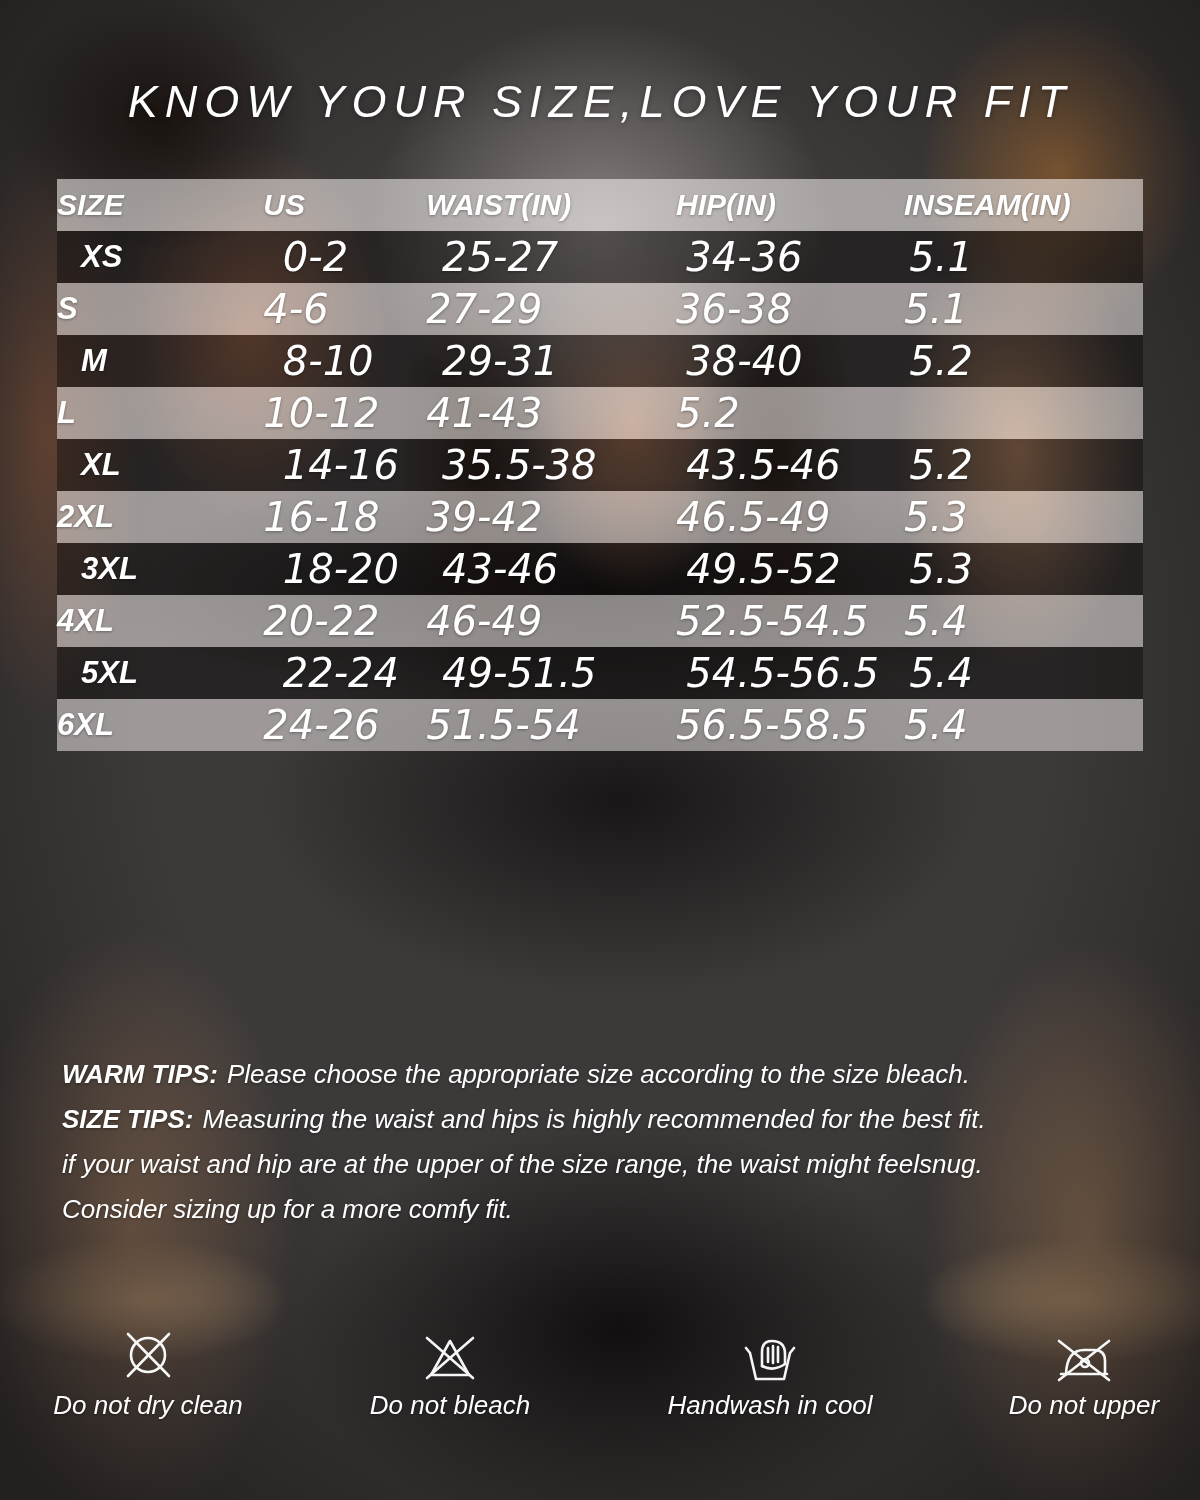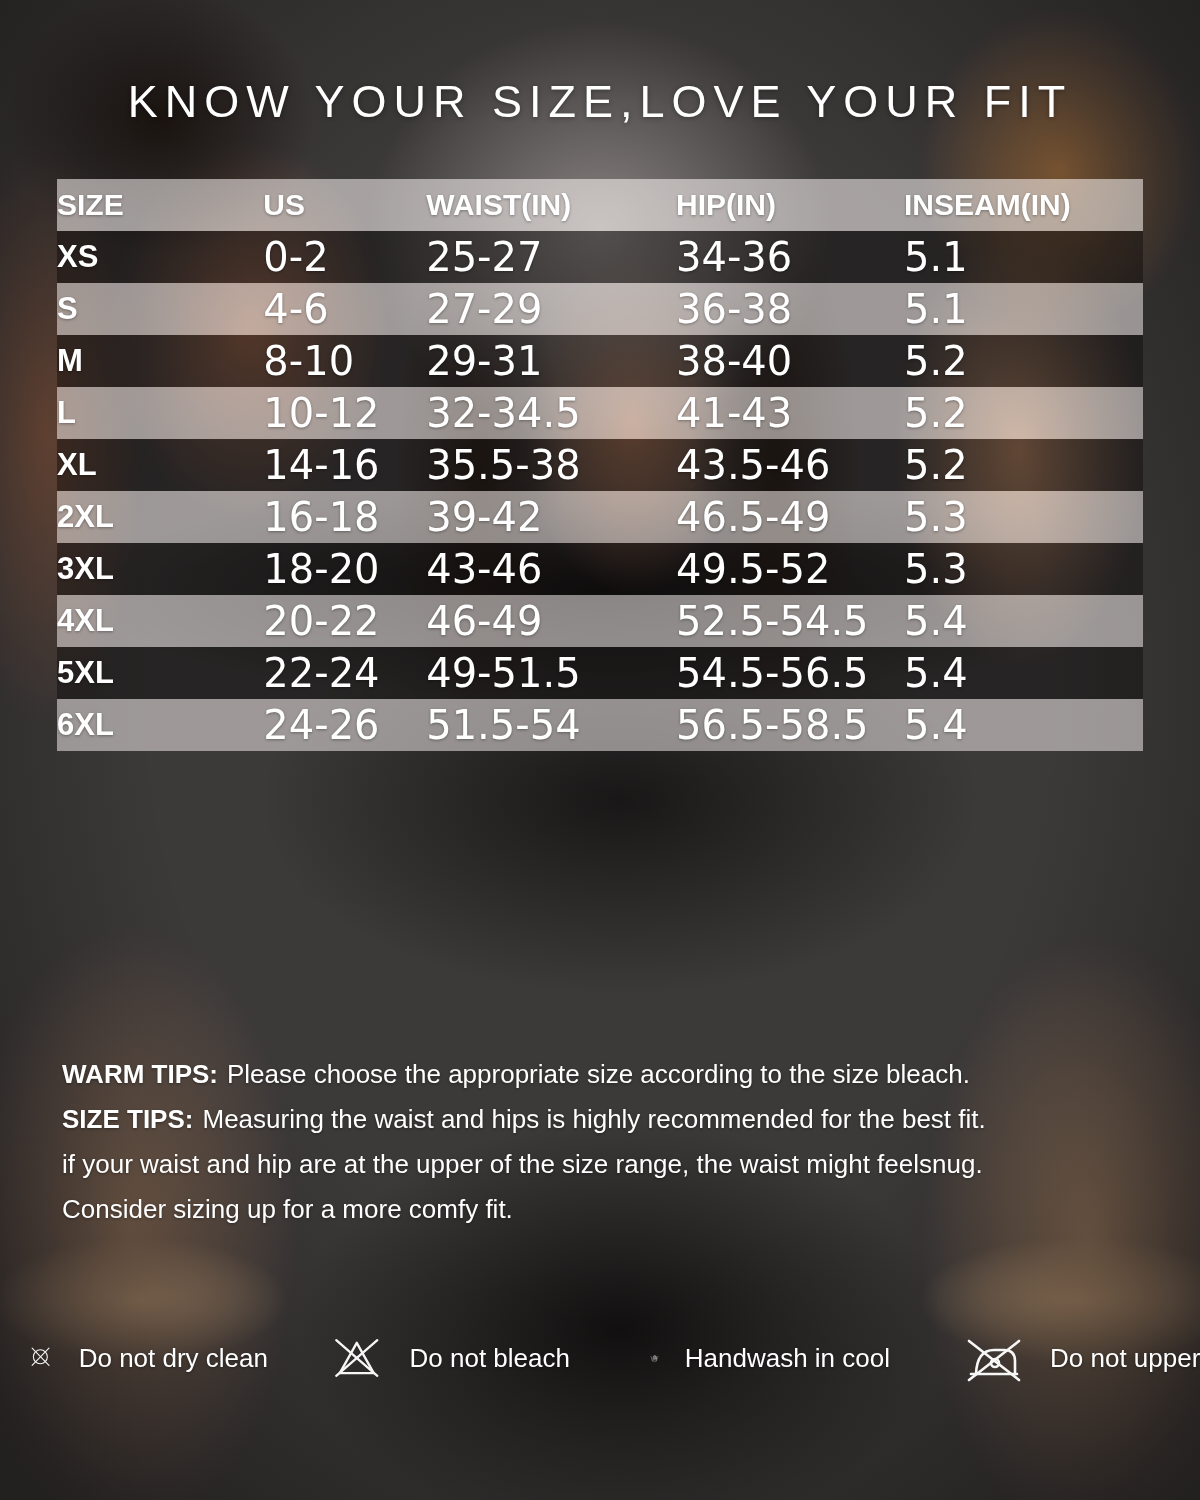--- a/index.html
+++ b/index.html
@@ -1,18 +1,18 @@
 <!DOCTYPE html>
 <html><head>
 <meta charset="utf-8">
 <style>
   html,body{margin:0;padding:0;background:#222;}
   .canvas{
     position:relative;width:1200px;height:1500px;overflow:hidden;
-    background:#ec4899;font-family:"Liberation Sans",sans-serif;color:#fff;
+    background:#ec4899;font-family:"Liberation Sans",sans-serif;color:#fff;font-style:italic;
   }
   
   .photo-bg{
     position:absolute;inset:0;
     background-color:#3c3939;
     background-image:
       radial-gradient(ellipse 220px 190px at 160px 120px, rgba(28,20,15,.95), rgba(28,20,15,0) 70%),
       radial-gradient(ellipse 140px 420px at 45px 430px,  rgba(128,82,58,.80), rgba(128,82,58,0) 70%),
       radial-gradient(ellipse 200px 270px at 250px 330px, rgba(158,100,70,.75), rgba(158,100,70,0) 70%),
       radial-gradient(ellipse 330px 300px at 600px 230px, rgba(150,144,141,.85), rgba(150,144,141,0) 70%),
@@ -40,35 +40,35 @@
     text-shadow:0 1px 5px rgba(0,0,0,.35);white-space:nowrap;
   }
   
   .size-table{position:absolute;left:57px;top:179px;width:1086px;}
   .trow{
     display:grid;grid-template-columns:19% 15% 23% 21% 22%;
     height:52px;align-items:center;text-align:left;
   }
   .trow.header{background:rgba(255,250,248,.55);}
   .trow.light {background:rgba(255,250,248,.50);}
-  .trow.dark  {background:rgba(10,8,8,.42);}
+  .trow.dark  {background:rgba(10,8,8,.42);padding-left:24px;}
   .cell{
     font-size:40px;color:#fff;font-family:"DejaVu Sans",sans-serif;
     text-shadow:0 1px 3px rgba(0,0,0,.35);
   }
   .cell.th{font-family:"Liberation Sans",sans-serif;font-weight:700;font-size:30px;}
   .cell.size{font-family:"Liberation Sans",sans-serif;font-weight:700;font-size:31px;}
   
   .tips{position:absolute;left:62px;top:1052px;width:1090px;}
   .tip-line{font-size:26px;line-height:45px;white-space:nowrap;color:#fff;
     text-shadow:0 1px 3px rgba(0,0,0,.4);}
   .tip-bold{font-weight:700;margin-right:9px;}
   
-  .care-item{position:absolute;top:1328px;width:240px;display:flex;flex-direction:row;
-    align-items:center;gap:26px;}
+  .care-item{position:absolute;top:1328px;width:240px;display:flex;flex-direction:column;
+    align-items:center;gap:2px;}
   .care-item svg{stroke:#fff;fill:none;stroke-width:2.6;stroke-linecap:round;stroke-linejoin:round;
     opacity:.96;}
   .care-label{font-size:26px;color:#fff;text-shadow:0 1px 3px rgba(0,0,0,.4);white-space:nowrap;}
   .ci-0{left:28px;} .ci-1{left:330px;} .ci-2{left:650px;} .ci-3{left:964px;}
 </style>
 </head>
 <body>
 
 <div class="canvas">
   <div class="photo-bg"></div>
@@ -102,21 +102,20 @@
     <div class="trow dark">
       <div class="cell size">M</div>
       <div class="cell">8-10</div>
       <div class="cell">29-31</div>
       <div class="cell">38-40</div>
       <div class="cell">5.2</div>
     </div>
     <div class="trow light">
       <div class="cell size">L</div>
       <div class="cell">10-12</div>
-      <div class="cell">32-34.5</div>
       <div class="cell">41-43</div>
       <div class="cell">5.2</div>
     </div>
     <div class="trow dark">
       <div class="cell size">XL</div>
       <div class="cell">14-16</div>
       <div class="cell">35.5-38</div>
       <div class="cell">43.5-46</div>
       <div class="cell">5.2</div>
     </div>

